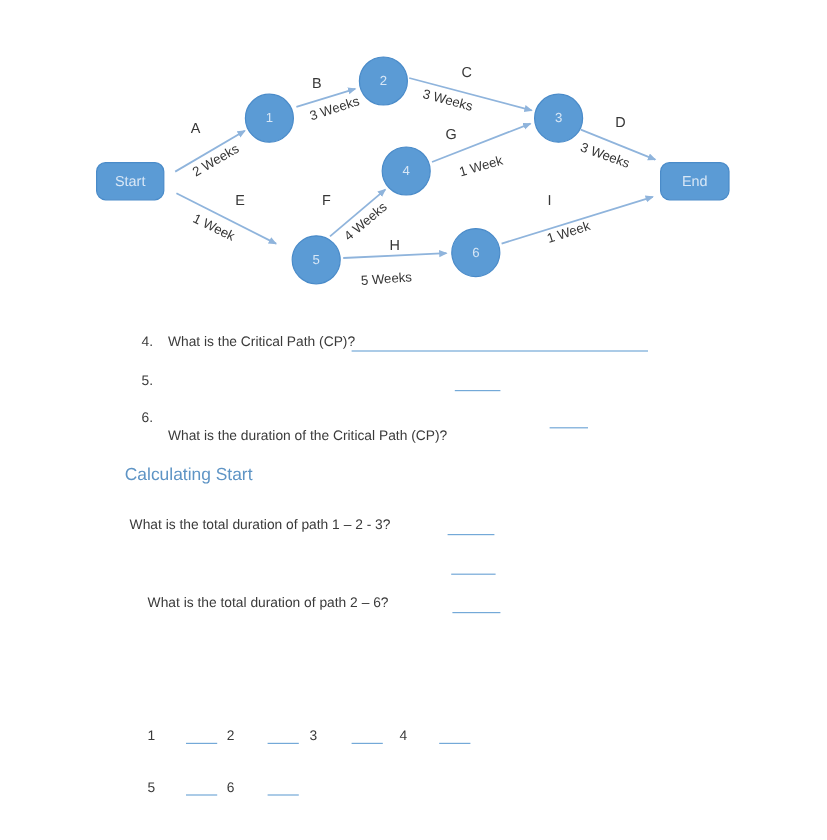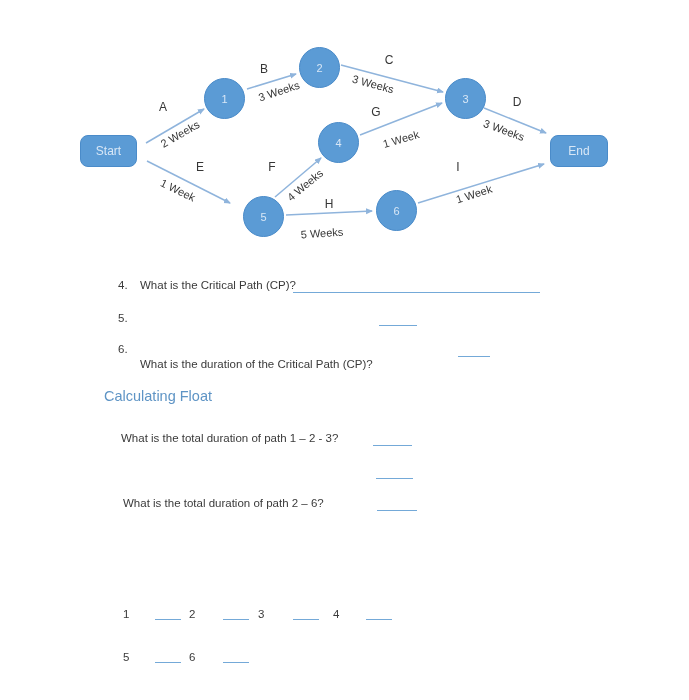--- a/index.html
+++ b/index.html
@@ -103,23 +103,23 @@
   <span class="qtext" style="left:140px;top:278px;">What is the Critical Path (CP)?</span>
   <div class="ansline" style="left:293px;top:292px;width:247px;"></div>
 
   <span class="qnum" style="left:118px;top:311px;">5.</span>
   <span class="qtext" style="left:140px;top:329px;margin-top:28px;">What is the duration of the Critical Path (CP)?</span>
   <div class="ansline" style="left:379px;top:325px;width:38px;"></div>
 
   <span class="qnum" style="left:118px;top:342px;">6.</span>
   <div class="ansline" style="left:458px;top:356px;width:32px;"></div>
 
-  <span class="section-heading" style="left:104px;top:388px;">Calculating Float</span>
+  <span class="section-heading" style="left:104px;top:388px;">Calculating Start</span>
 
-  <span class="ftext" style="left:121px;top:431px;">What is the total duration of path 1 – 2 - 3?</span>
+  <span class="ftext" style="left:108px;top:431px;">What is the total duration of path 1 – 2 - 3?</span>
   <div class="ansline" style="left:373px;top:445px;width:39px;"></div>
 
   <div class="ansline" style="left:376px;top:478px;width:37px;"></div>
 
   <span class="ftext" style="left:123px;top:496px;">What is the total duration of path 2 – 6?</span>
   <div class="ansline" style="left:377px;top:510px;width:40px;"></div>
 
 
   <span class="fnum" style="left:123px;top:607px;">1</span>
   <div class="ansline" style="left:155px;top:619px;width:26px;"></div>

